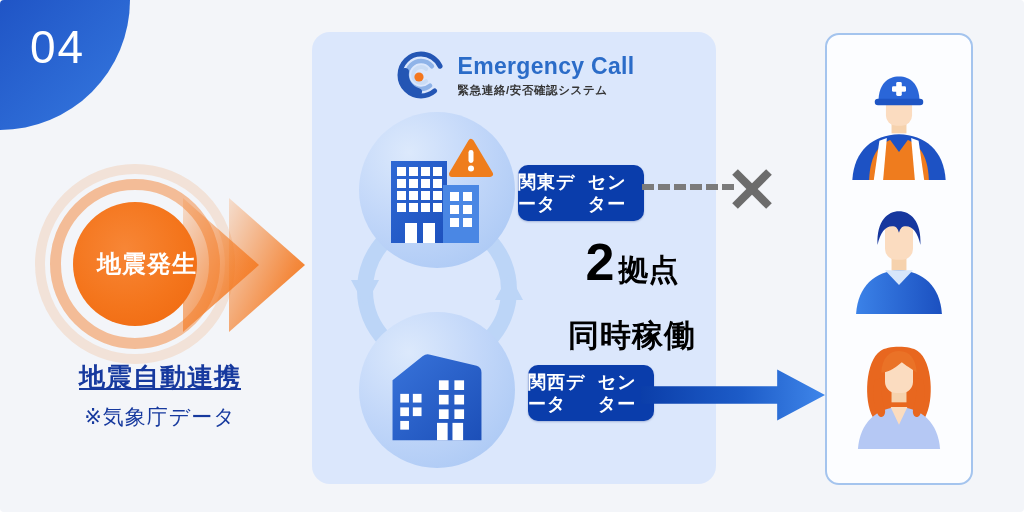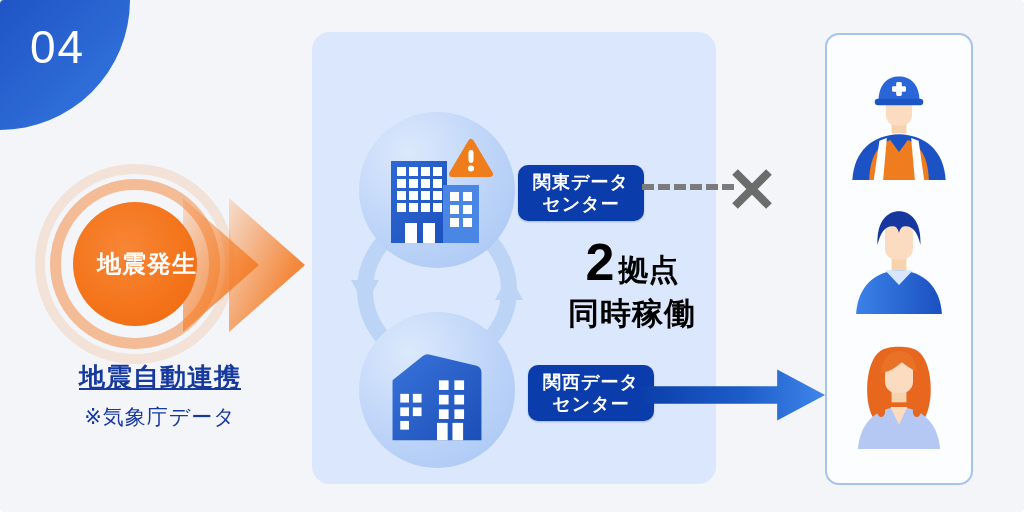--- a/index.html
+++ b/index.html
@@ -33,29 +33,29 @@
   .logo-sub{font-size:11.5px;font-weight:600;color:#363636;margin-top:3px;letter-spacing:.6px;}
 
   .cycle-svg{position:absolute;left:-5px;top:128px;}
   .dc-circle{position:absolute;width:156px;height:156px;border-radius:50%;
     background:radial-gradient(circle at 32% 26%,#dce9fc 0%,#c2d7f9 45%,#a4c4f3 100%);
     display:flex;align-items:center;justify-content:center;}
   .dc-circle.top{left:47px;top:80px;}
   .dc-circle.bottom{left:47px;top:280px;}
 
   .dc-label{position:absolute;width:126px;height:56px;background:#0a3dab;border-radius:10px;
-    display:flex;flex-direction:column;align-items:center;justify-content:center;color:#fff;
+    display:flex;flex-direction:row;align-items:center;justify-content:center;color:#fff;
     font-size:18px;font-weight:bold;line-height:1.25;letter-spacing:1px;box-shadow:0 1px 2px rgba(10,40,120,.25);}
   .dc-label.kanto{left:206px;top:133px;}
   .dc-label.kansai{left:216px;top:333px;}
 
   .stat{position:absolute;left:238px;top:204px;width:164px;text-align:center;color:#000000;font-weight:bold;}
   .stat .big{font-size:52px;line-height:1;}
   .stat .unit{font-size:30px;margin-left:4px;}
-  .stat .line2{font-size:31px;margin-top:2px;letter-spacing:1px;}
+  .stat .line2{font-size:31px;margin-top:24px;letter-spacing:1px;}
 
   
   .dashed-line{position:absolute;left:642px;top:184px;width:92px;height:0;border-top:6px dashed #7b7b7b;}
   .xmark{position:absolute;left:730px;top:167px;width:44px;height:44px;}
   .xmark .bar{position:absolute;left:-2px;top:18px;width:48px;height:8px;background:#6c6c6c;}
   .xmark .bar.a{transform:rotate(45deg);}
   .xmark .bar.b{transform:rotate(-45deg);}
   .big-arrow{position:absolute;left:641px;top:366px;width:184px;height:58px;
     clip-path:polygon(0 35%,74% 35%,74% 6%,100% 50%,74% 94%,74% 65%,0 65%);
     background:linear-gradient(90deg,#0b3ea9 0%,#1d5cc8 55%,#3f86ea 100%);}
@@ -87,20 +87,33 @@
   </div>
 
   <div class="panel">
 
     <svg class="cycle-svg" width="260" height="260" viewBox="0 0 260 260">
       <circle cx="130" cy="130" r="72" fill="none" stroke="#bcd5f7" stroke-width="16"></circle>
       <polygon points="44,120 72,120 58,146" fill="#bcd5f7"></polygon>
       <polygon points="188,140 216,140 202,114" fill="#bcd5f7"></polygon>
     </svg>
 
+    <div class="logo-row">
+      <svg width="54" height="54" viewBox="0 0 54 54">
+        <circle cx="27" cy="27" r="21" fill="none" stroke="#2456b4" stroke-width="5" stroke-dasharray="104 28" stroke-dashoffset="-18" stroke-linecap="round"></circle>
+        <circle cx="27" cy="27" r="14" fill="none" stroke="#8fb3e8" stroke-width="4.5" stroke-dasharray="66 22" stroke-dashoffset="-12" stroke-linecap="round"></circle>
+        <circle cx="27" cy="27" r="8" fill="none" stroke="#cadcf5" stroke-width="4" stroke-dasharray="36 14" stroke-dashoffset="-7" stroke-linecap="round"></circle>
+        <circle cx="25" cy="29" r="4.6" fill="#f4771e"></circle>
+        <path d="M11,24 A18,18 0 0 0 24,44" fill="none" stroke="#2456b4" stroke-width="8" stroke-linecap="round"></path>
+      </svg>
+      <div>
+        <div class="logo-title">Emergency Call</div>
+        <div class="logo-sub">緊急連絡/安否確認システム</div>
+      </div>
+    </div>
 
     <div class="dc-circle top">
       <svg width="120" height="106" viewBox="0 0 120 106">
         <defs>
           <linearGradient id="gb1" x1="0" y1="0" x2="1" y2="1">
             <stop offset="0" stop-color="#2e68d4"></stop>
               <stop offset="1" stop-color="#1d51bd"></stop>
           </linearGradient>
         </defs>
         <rect x="14" y="24" width="56" height="82" fill="url(#gb1)"></rect>

